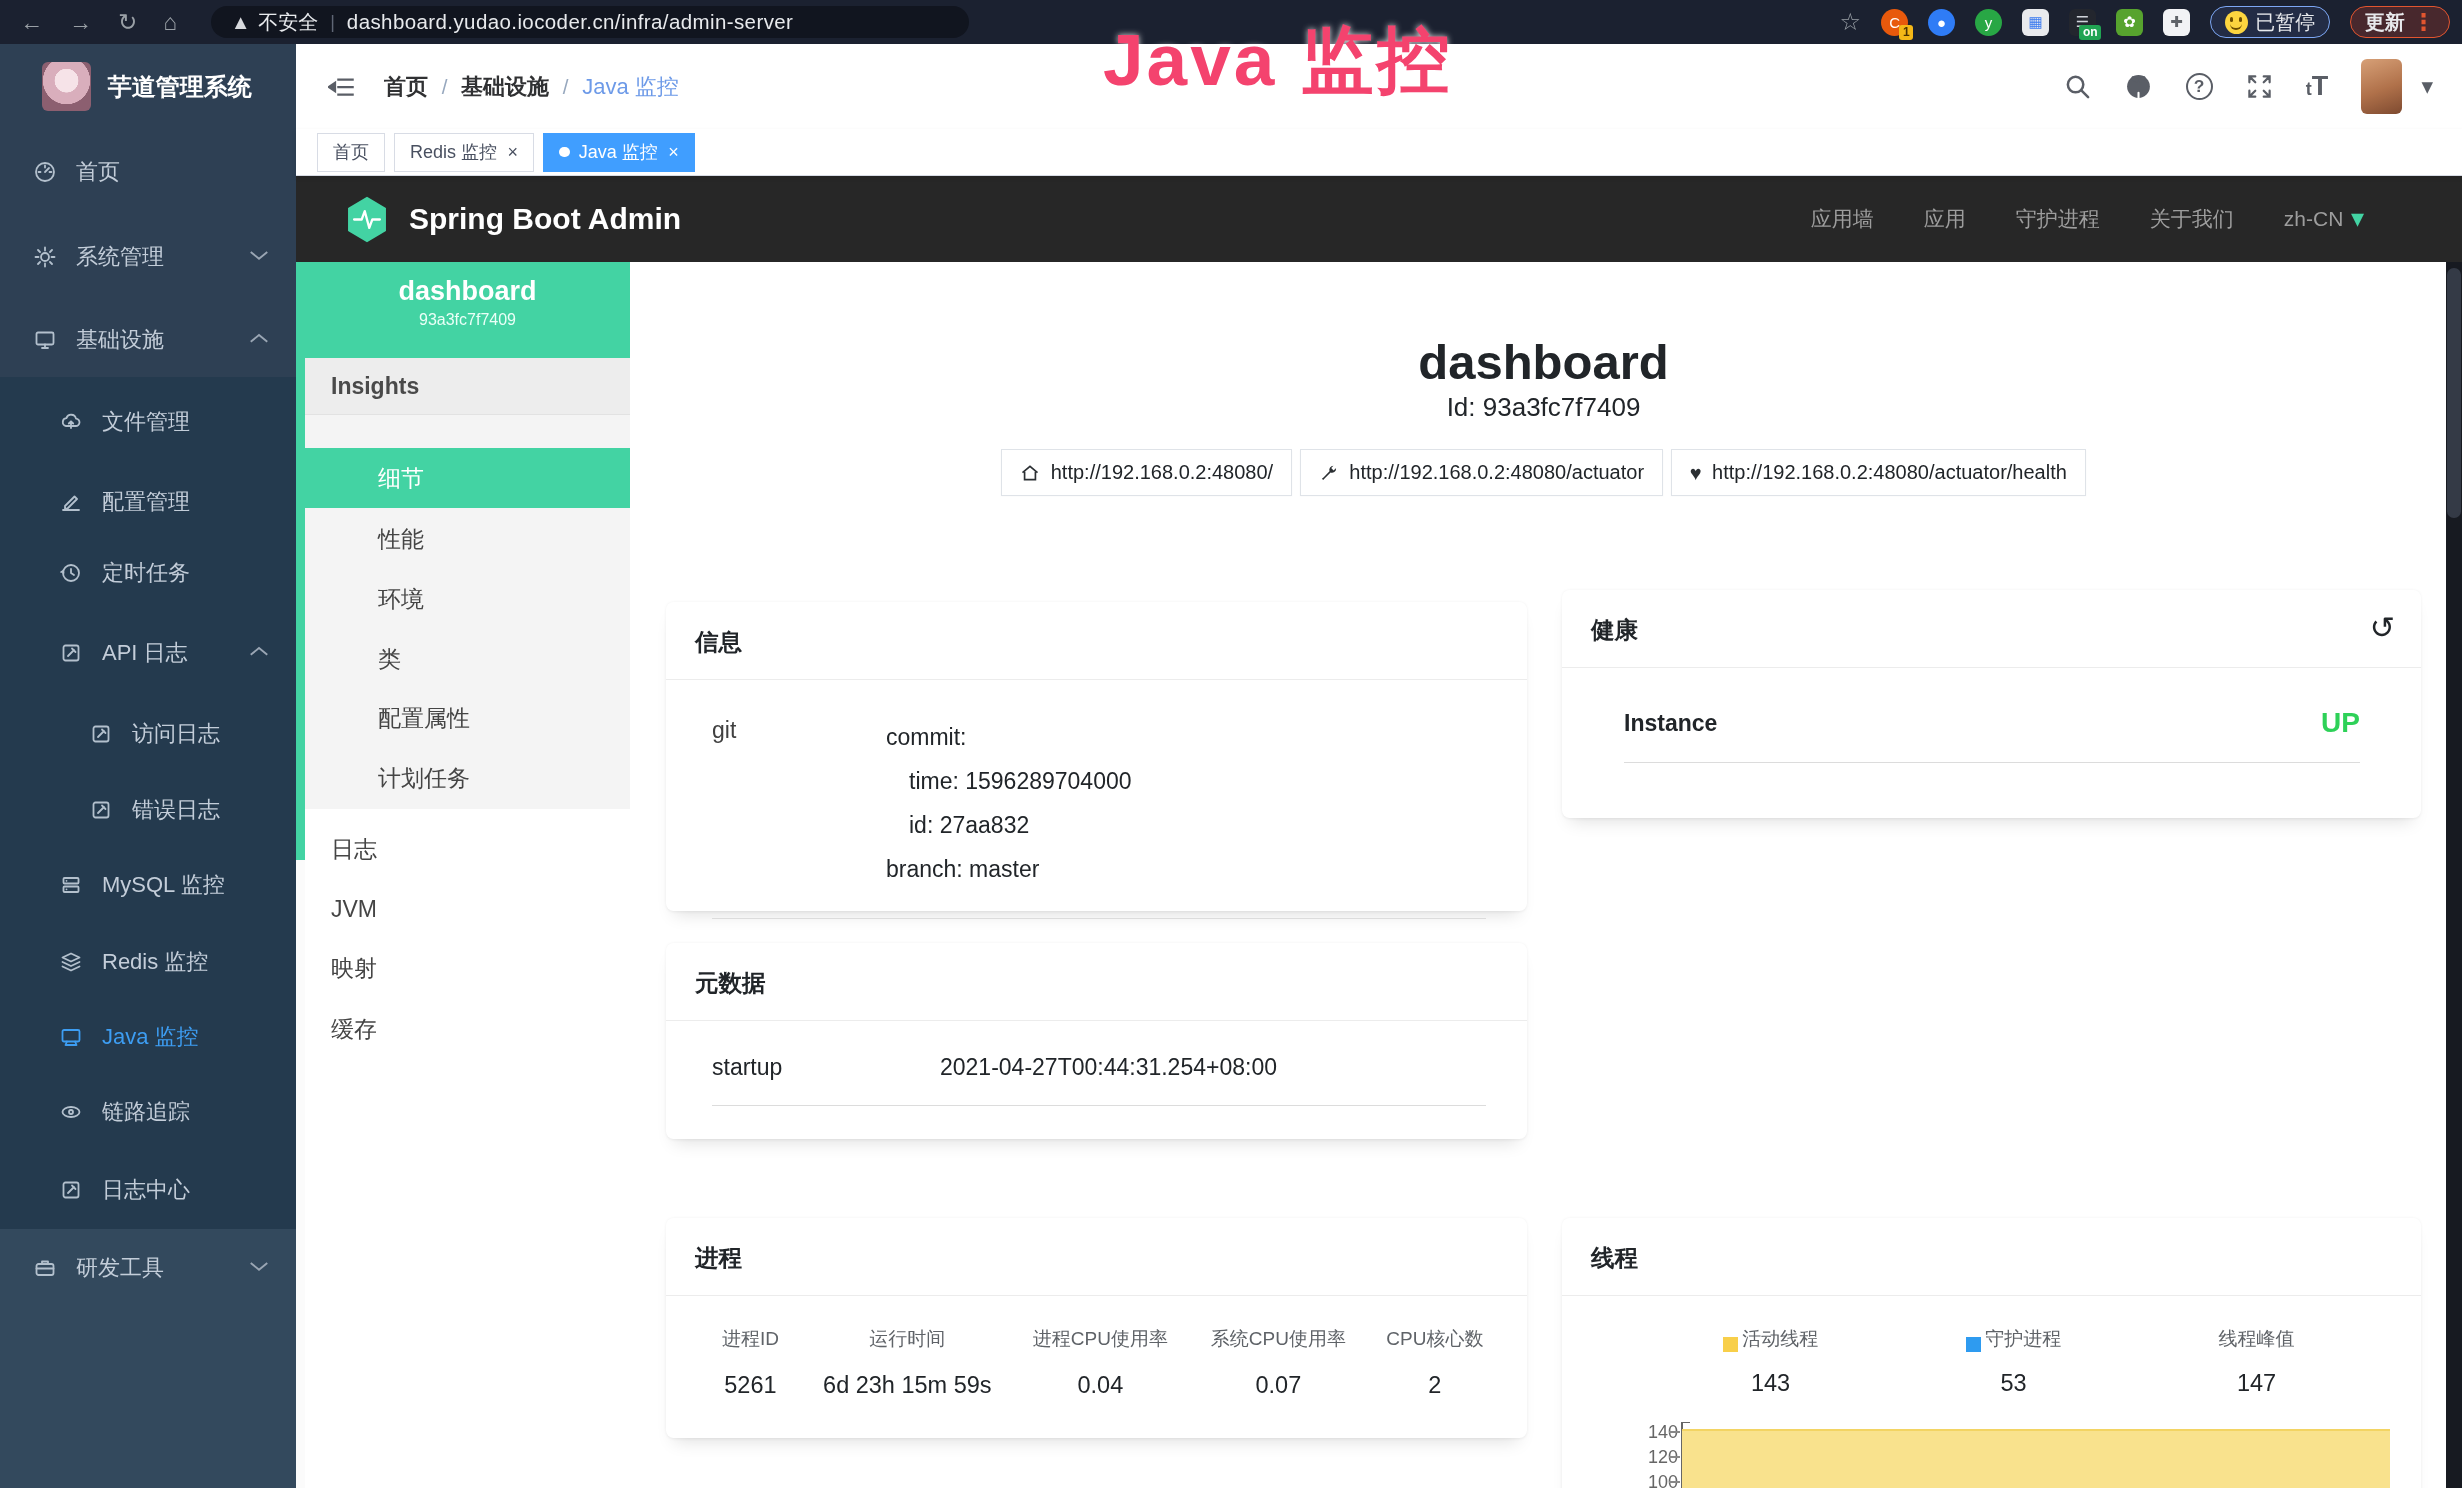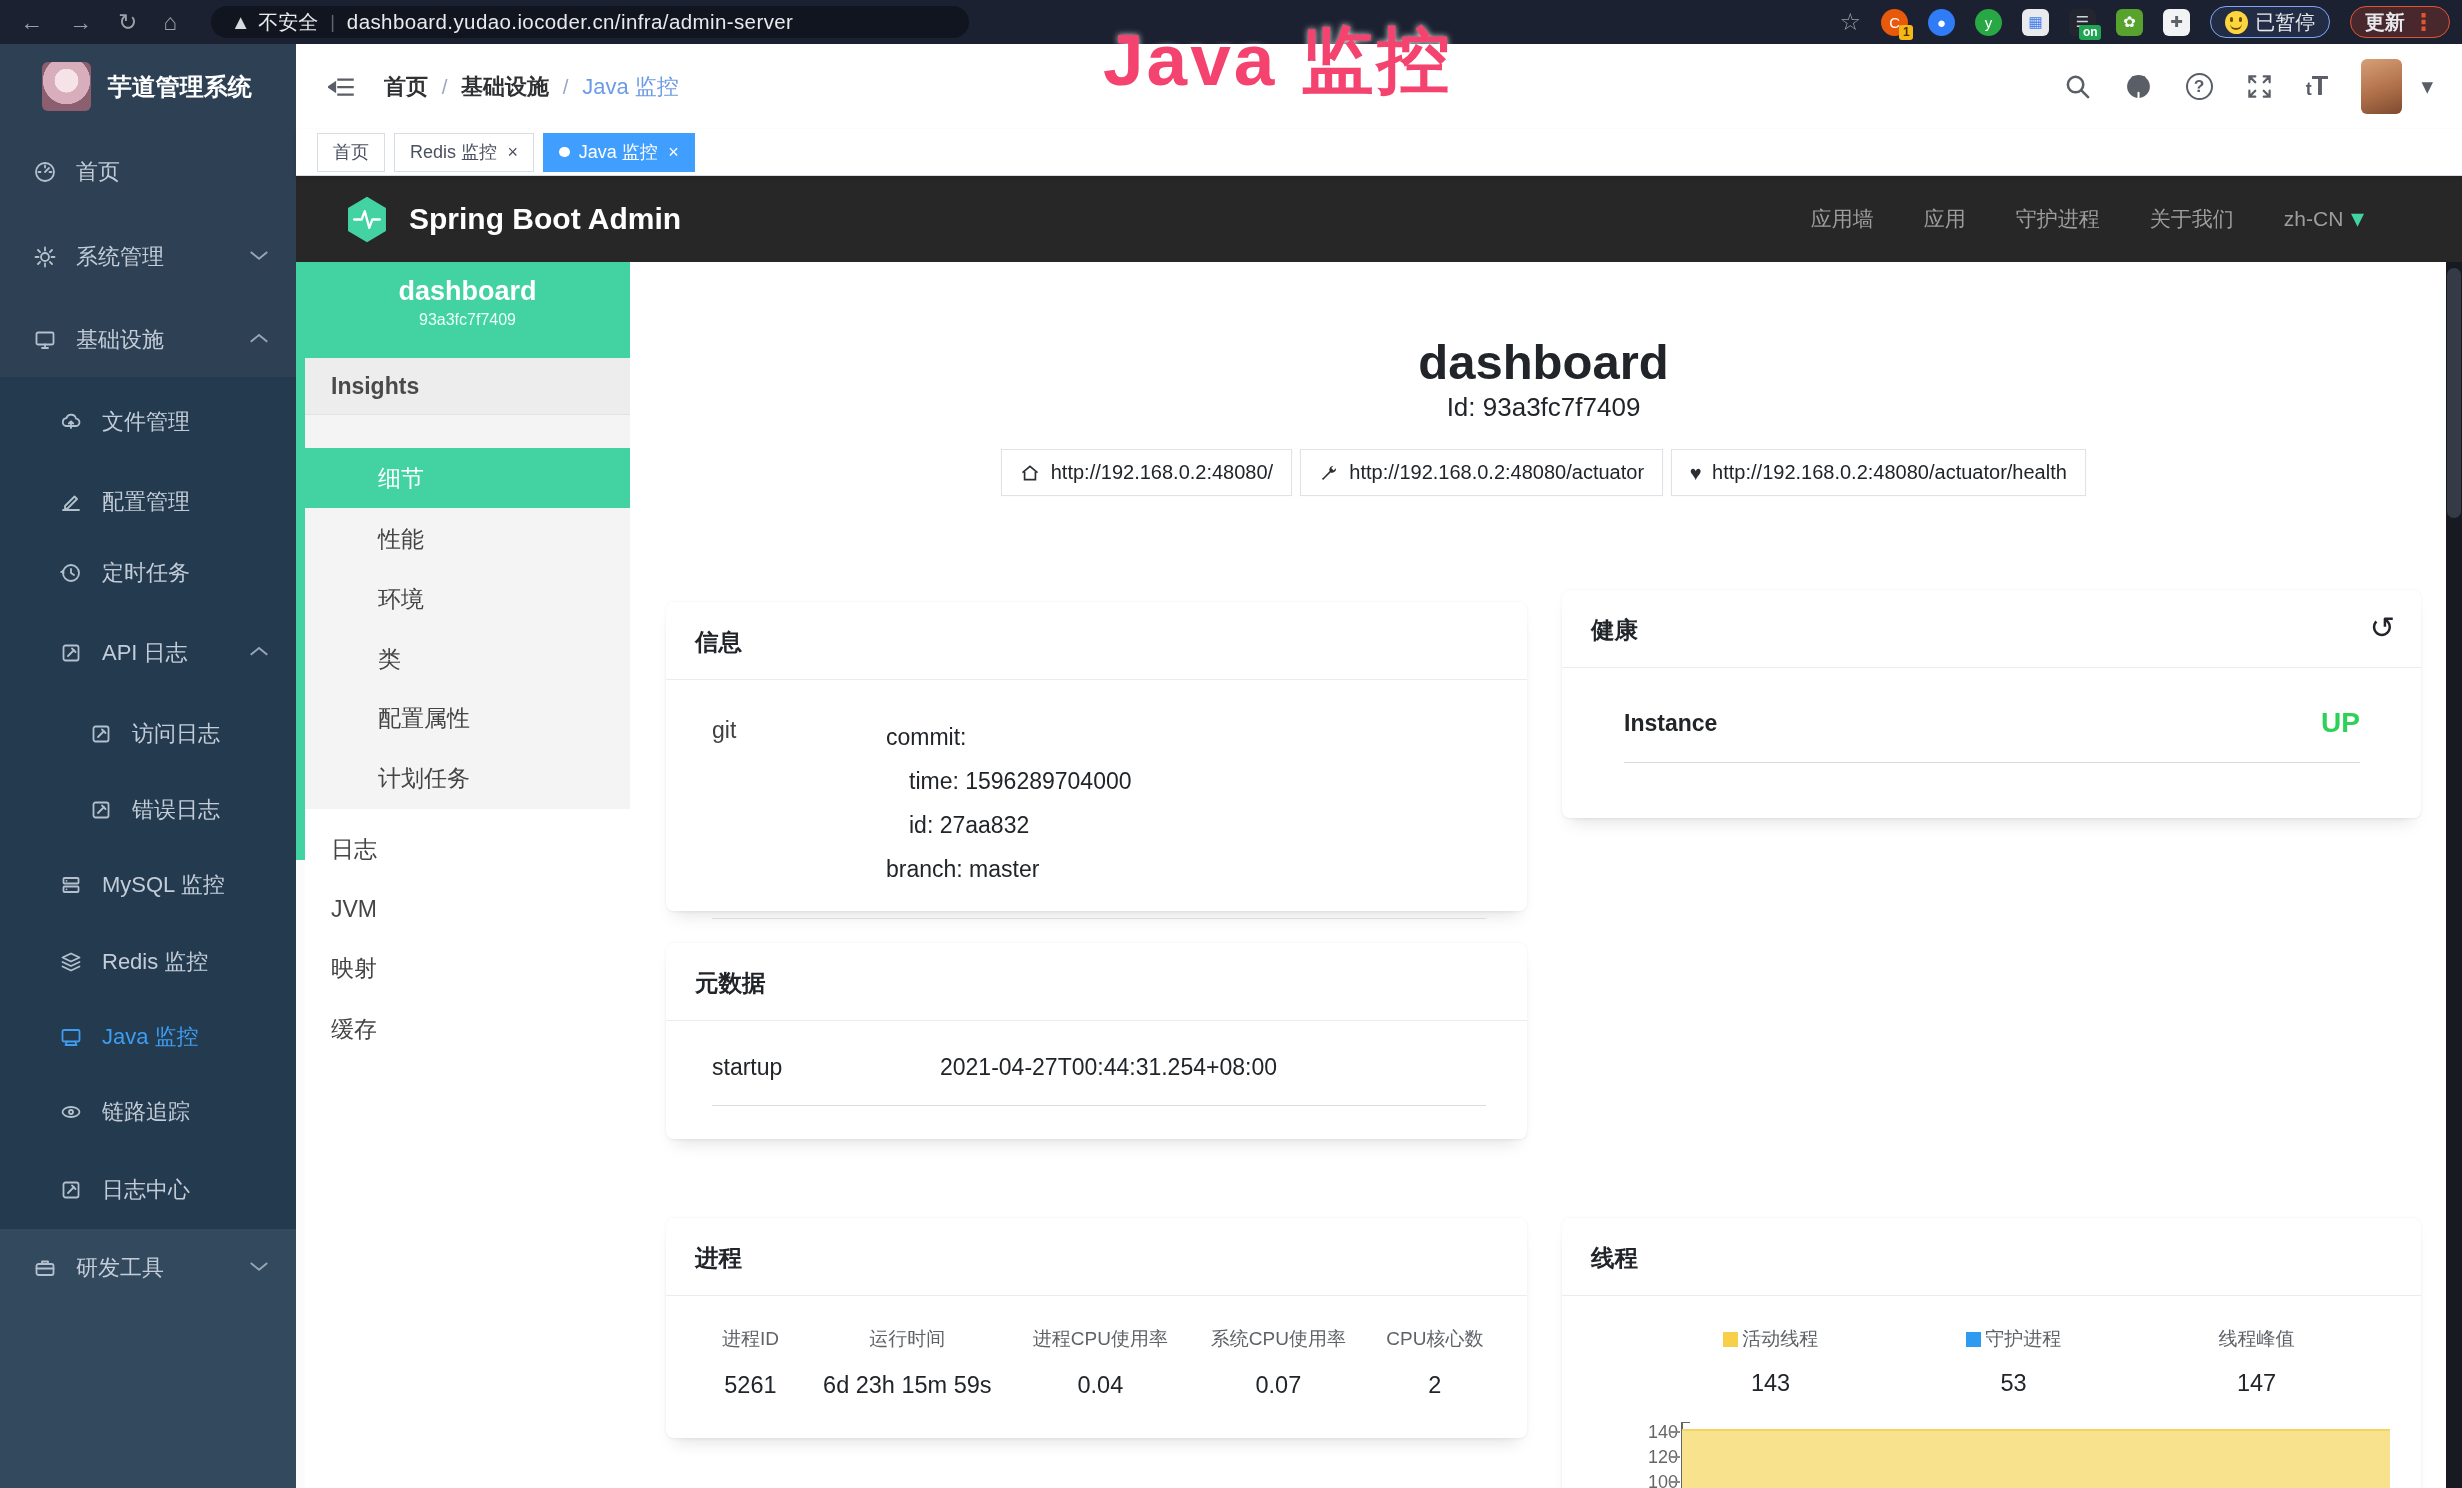--- a/index.html
+++ b/index.html
@@ -143,21 +143,21 @@
 
   #card-process{left:370px;top:956px;width:861px;height:220px;}
   .ptable{display:flex;padding:30px 23px 0 30px;}
   .pcol{text-align:center;}
   .pcol .ph{font-size:19px;color:#5f6368;}
   .pcol .pv{font-size:23.5px;color:#212529;margin-top:20px;}
 
   #card-threads{left:1266px;top:956px;width:859px;height:356px;}
   .legend{display:flex;padding:30px 0 0 87px;}
   .lcol{width:243px;text-align:center;}
-  .lrow1{font-size:19px;color:#5f6368;display:flex;align-items:center;justify-content:center;gap:4.6px;}
+  .lrow1{font-size:19px;color:#5f6368;display:flex;align-items:flex-end;justify-content:center;gap:4.6px;}
   .sq{width:15px;height:15px;display:inline-block;}
   .lrow2{font-size:23.5px;color:#212529;margin-top:18px;}
   #tchart{position:relative;height:167px;margin:23px 30px 0 46px;}
   .ytick{position:absolute;right:calc(100% - 70px);transform:translateY(-50%);font-size:18px;color:#666;width:46px;text-align:right;}
   .tickmark{position:absolute;left:61px;width:10.6px;height:1.5px;background:#888;}
   #axis{position:absolute;left:73px;top:1.5px;bottom:-30px;width:1.5px;background:#666;}
   #axis-cap{position:absolute;left:73px;top:1.5px;width:9px;height:1.5px;background:#666;}
   #area-fill{position:absolute;left:74px;right:1.5px;top:9px;bottom:-30px;background:#f9e28d;border-top:2.3px solid #f3d463;}
 
   

